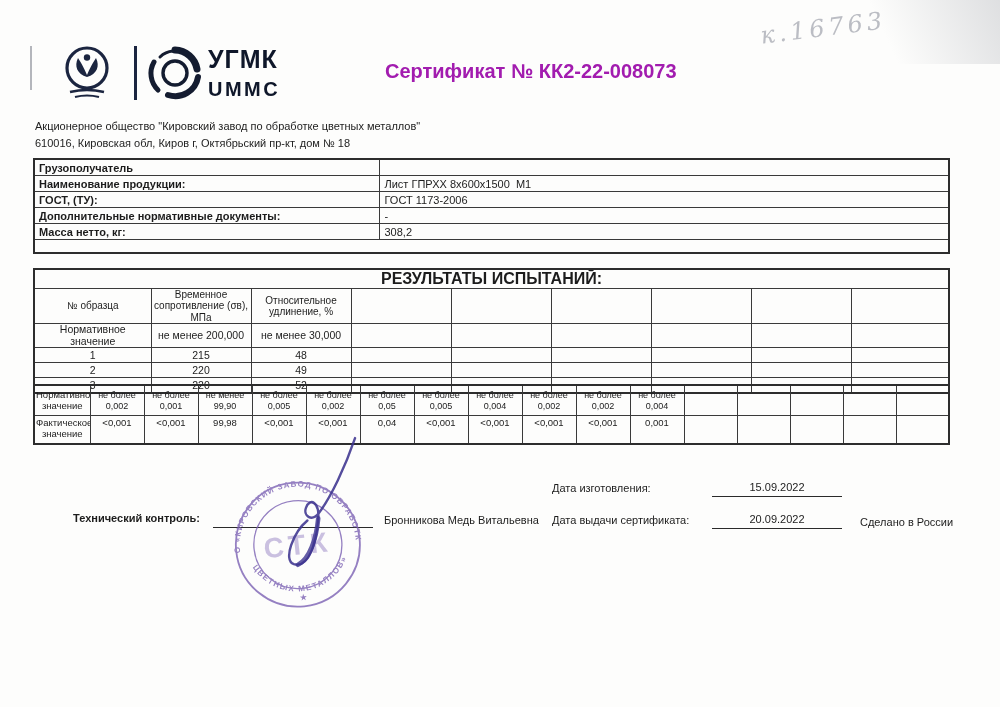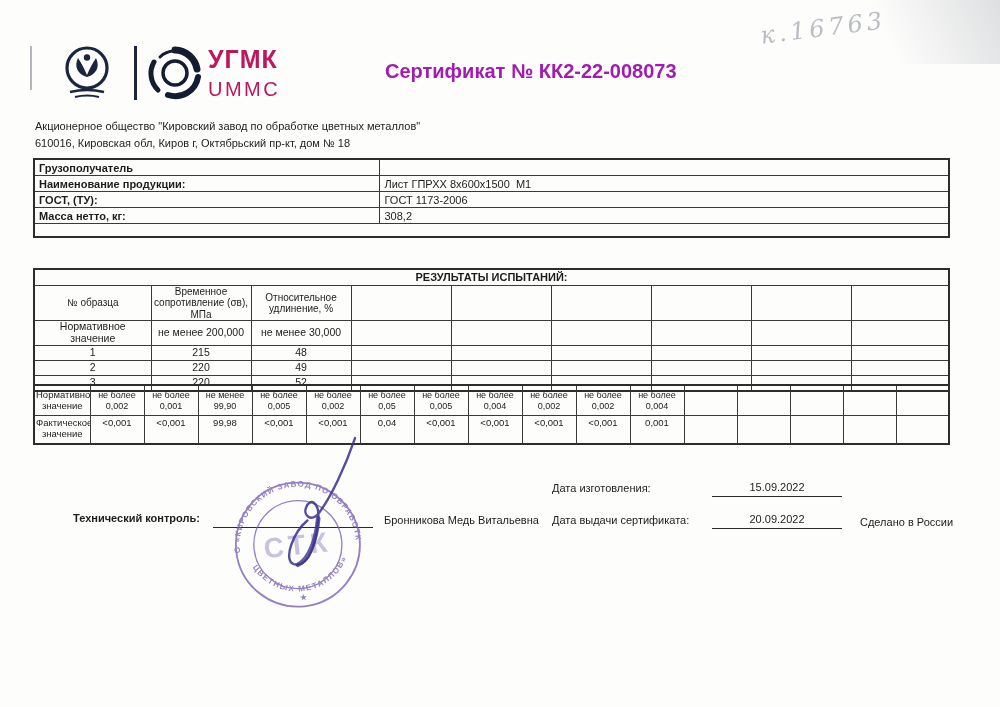--- a/index.html
+++ b/index.html
@@ -16,39 +16,39 @@
   .pencil-note{position:absolute;left:760px;top:14px;
     font-family:"DejaVu Serif",serif;font-style:italic;font-size:24px;letter-spacing:4px;
     color:rgba(122,126,140,.5);transform:rotate(-7deg);}
 
   
   .header{position:absolute;left:50px;top:44px;display:flex;align-items:center;}
   .logo-text{display:flex;flex-direction:column;color:#1b2540;margin-left:6px;}
   .logo-text .main{font-size:21px;font-weight:700;letter-spacing:.3px;}
   .logo-text .sub{font-size:11.5px;font-weight:700;margin-top:-1px;margin-left:3px;}
   .logo-divider{width:3px;height:54px;background:#1b2540;margin:0 9px 0 10px;}
-  .ummc-text{display:flex;flex-direction:column;color:#be185d;margin-left:4px;line-height:.92;}
+  .ummc-text{display:flex;flex-direction:column;color:#0f172a;margin-left:4px;line-height:.92;}
   .ummc-text .l1{font-size:25px;font-weight:700;letter-spacing:1px;}
-  .ummc-text .l2{font-size:20px;font-weight:400;letter-spacing:2.5px;margin-top:9px;}
+  .ummc-text .l2{font-size:20px;font-weight:700;letter-spacing:2.5px;margin-top:9px;}
   .doc-title{position:absolute;left:385px;top:60px;font-size:20px;font-weight:700;color:#a21caf;}
 
   .company{position:absolute;left:35px;top:118px;font-size:11px;line-height:1.5;color:#222;}
 
   
   table{border-collapse:collapse;table-layout:fixed;width:915px;position:absolute;left:33px;border-radius:23px;}
   td{border:1px solid #3a3a3a;font-size:10.5px;vertical-align:middle;
      white-space:pre-wrap;overflow:hidden;padding:0 2px;}
   .t-product{top:158px;}
   .t-product td{height:15px;font-size:11px;}
   .t-product td.lbl{font-weight:700;padding-left:4px;}
   .t-product td.val{padding-left:5px;}
   .t-product tr.spacer td{height:12px;}
   .t-tests{top:268px;}
   .t-tests td{text-align:center;line-height:1.12;}
-  .t-tests tr.band td{height:15px;font-weight:700;font-size:11px;margin-left:31px;}
+  .t-tests tr.band td{height:15px;font-weight:700;font-size:16px;margin-left:31px;}
   .t-tests tr.thead td{height:34px;font-size:10px;}
   .t-tests tr.row td{height:14px;}
   .t-chem{top:384px;}
   .t-chem td{text-align:center;font-size:9px;line-height:1.12;padding:0 1px;}
   .t-chem tr.band td{height:14px;font-size:11px;}
   .t-chem tr.band .chem-title-main{font-weight:700;}
   .t-chem tr.band .chem-title-rest{font-weight:700;font-size:10px;margin-left:5px;}
   .t-chem tr.thead td{height:19px;}
   .t-chem tr.norm td{height:29px;}
   .t-chem tr.fact td{height:25px;font-size:9.5px;vertical-align:top;padding-top:2px;}
@@ -113,20 +113,24 @@
       <td class="lbl">Грузополучатель</td>
       <td class="val"></td>
     </tr>
     <tr>
       <td class="lbl">Наименование продукции:</td>
       <td class="val">Лист ГПРХХ 8х600х1500  М1</td>
     </tr>
     <tr>
       <td class="lbl">ГОСТ, (ТУ):</td>
       <td class="val">ГОСТ 1173-2006</td>
+    </tr>
+    <tr>
+      <td class="lbl">Дополнительные нормативные документы:</td>
+      <td class="val">-</td>
     </tr>
     <tr>
       <td class="lbl">Масса нетто, кг:</td>
       <td class="val">308,2</td>
     </tr>
     <tr class="spacer">
           <td colspan="2"></td>
         </tr>
   </tbody>
     </table>

